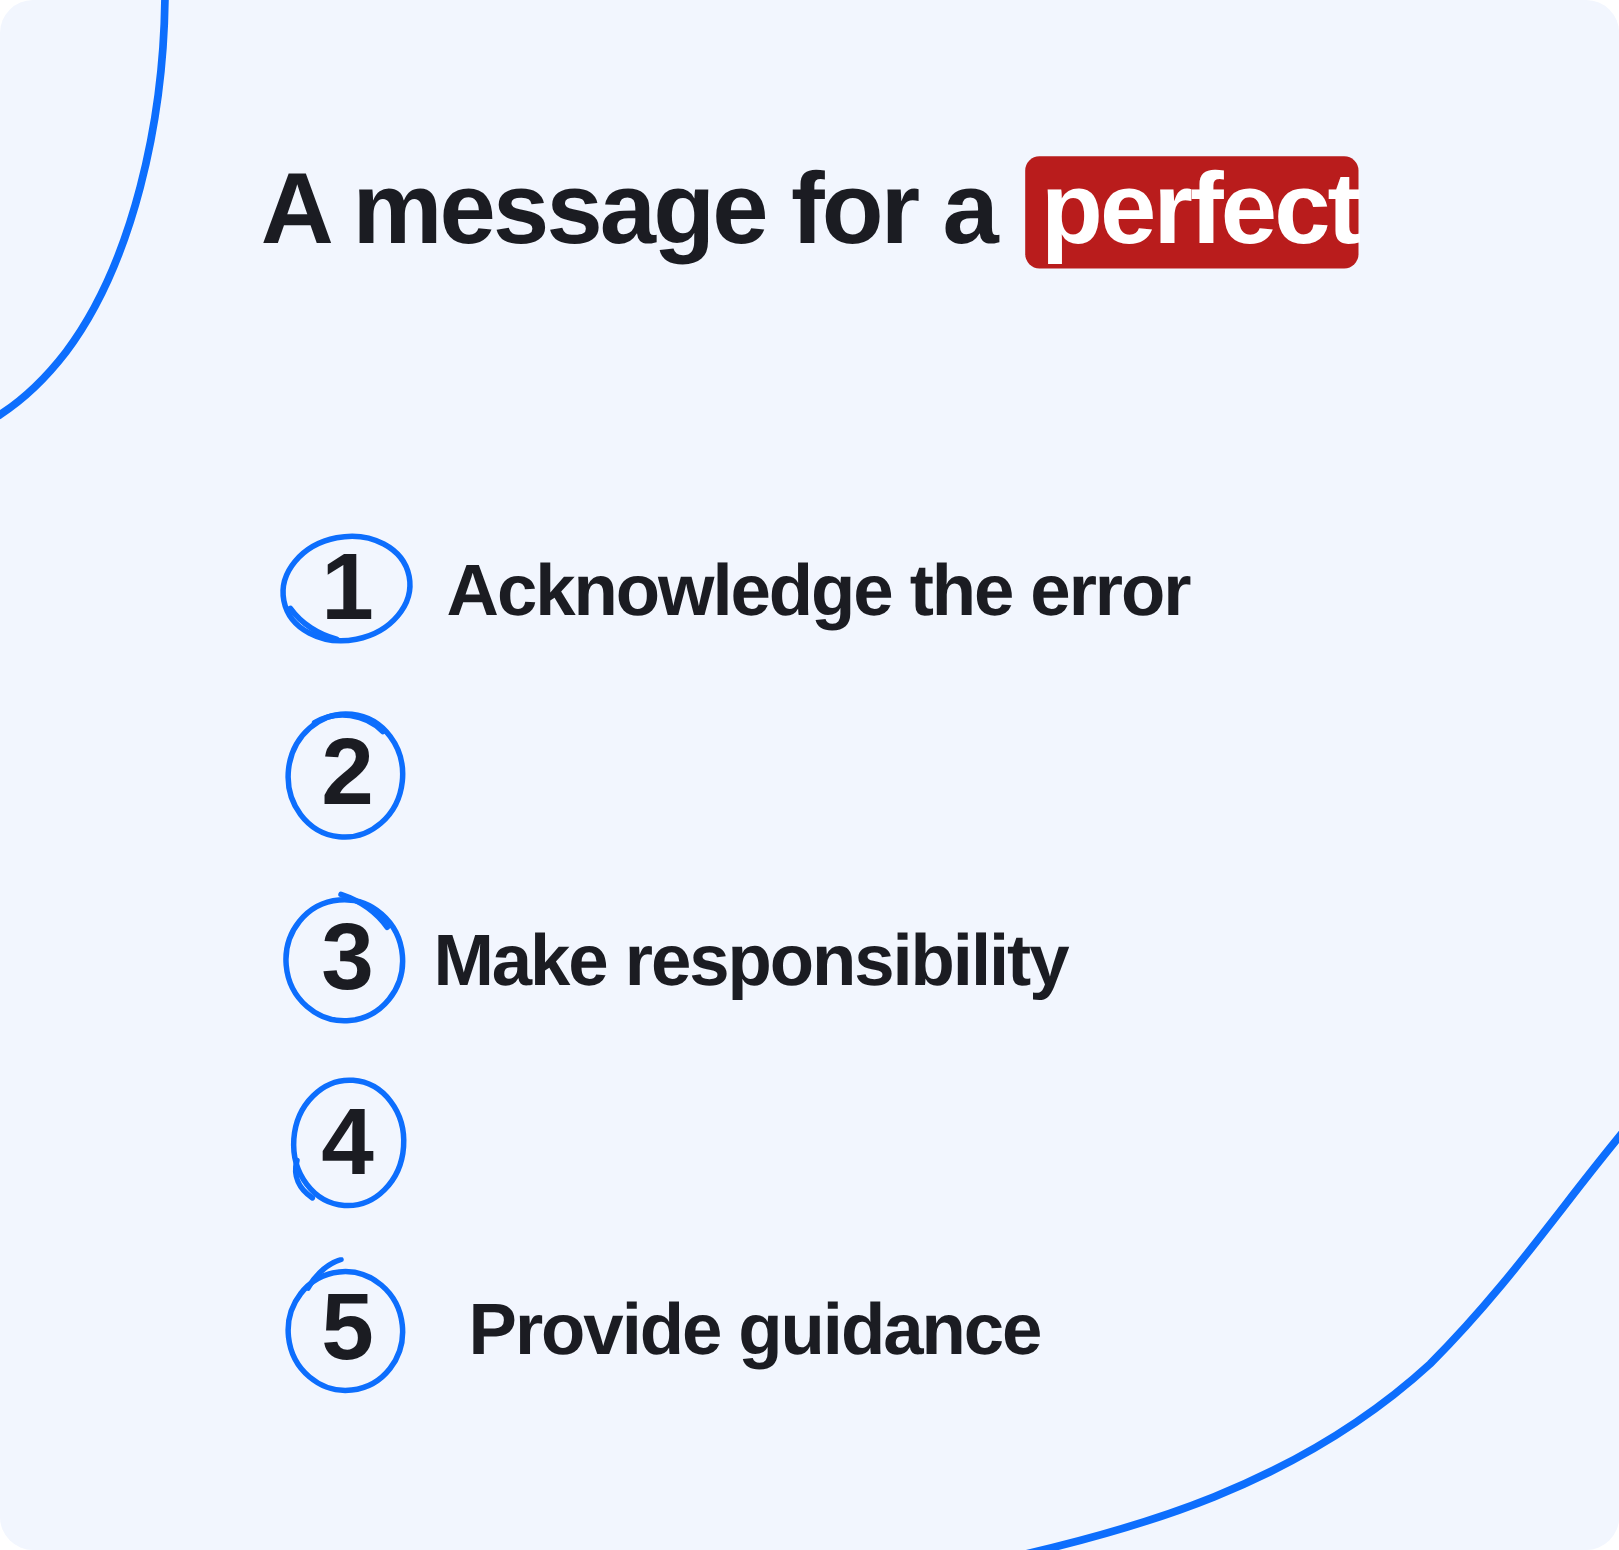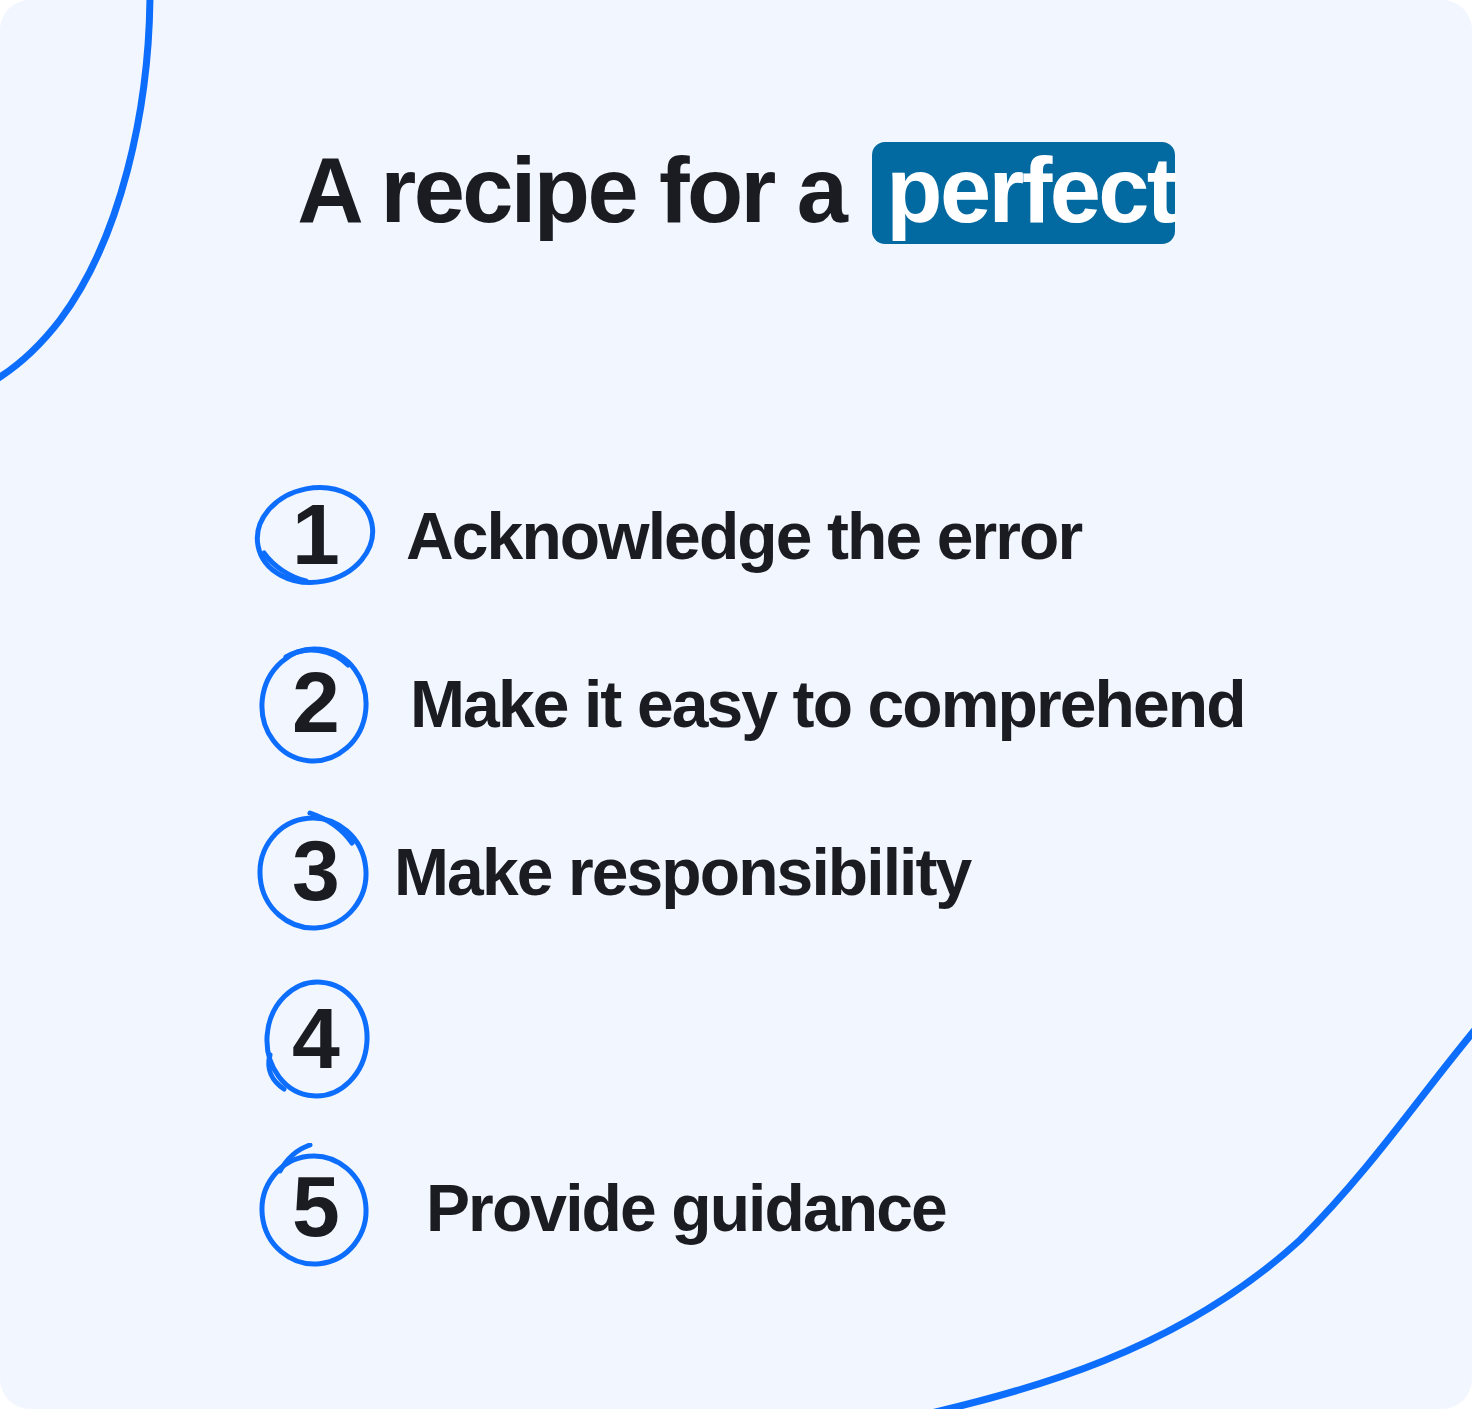--- a/index.html
+++ b/index.html
@@ -48,21 +48,21 @@
     font-weight: 700;
     letter-spacing: -2.6px;
     color: #1b1c22;
     white-space: nowrap;
   }
   .title-line.line2 {
     margin-top: 0px;
   }
   .hl {
     display: inline-block;
-    background: #0369a1;
+    background: #b91c1c;
     color: #ffffff;
     border-radius: 13px;
     padding: 4px 0 10px 14px;
     margin-left: 4px;
     line-height: 88px;
     vertical-align: baseline;
     text-align: center;
   }
 
   
@@ -121,21 +121,21 @@
 <body>
 
 <div class="card">
 
   <svg class="decor-svg" viewBox="0 0 1472 1409" fill="none">
     <path d="M150 -10 C 150 110, 120 240, 60 320 C 20 372, -20 392, -60 404" stroke="#0d6efd" stroke-width="7" fill="none" stroke-linecap="round"></path>
     <path d="M1500 1000 C 1430 1080, 1380 1160, 1300 1240 C 1180 1350, 1030 1392, 900 1420" stroke="#0d6efd" stroke-width="7" fill="none" stroke-linecap="round"></path>
   </svg>
 
   <div class="title-block">
-    <span class="title-line"><span>A recipe for a </span><span class="hl">perfect</span></span>
+    <span class="title-line"><span>A message for a </span><span class="hl">perfect</span></span>
   </div>
 
   <div class="list">
 
     <div class="list-item" data-idx="0">
       <div class="marker">
         <svg viewBox="0 0 130 130" fill="none">
           <ellipse cx="65" cy="64" rx="58" ry="47" stroke="#0d6efd" stroke-width="5" fill="none" transform="rotate(-11 65 64)"></ellipse>
           <path d="M14 82 C 24 96, 40 106, 56 110" stroke="#0d6efd" stroke-width="5" fill="none" stroke-linecap="round"></path>
         </svg>
@@ -145,21 +145,20 @@
     </div>
 
     <div class="list-item" data-idx="1">
       <div class="marker">
         <svg viewBox="0 0 130 130" fill="none">
           <ellipse cx="64" cy="66" rx="52" ry="56" stroke="#0d6efd" stroke-width="5" fill="none" transform="rotate(6 64 66)"></ellipse>
           <path d="M36 18 C 56 6, 82 10, 98 26" stroke="#0d6efd" stroke-width="5" fill="none" stroke-linecap="round"></path>
         </svg>
         <span class="marker-num">2</span>
       </div>
-      <div class="item-label">Make it easy to comprehend</div>
     </div>
 
     <div class="list-item" data-idx="2">
       <div class="marker">
         <svg viewBox="0 0 130 130" fill="none">
           <ellipse cx="63" cy="66" rx="53" ry="55" stroke="#0d6efd" stroke-width="5" fill="none" transform="rotate(-5 63 66)"></ellipse>
           <path d="M60 6 C 78 12, 92 22, 102 36" stroke="#0d6efd" stroke-width="5" fill="none" stroke-linecap="round"></path>
         </svg>
         <span class="marker-num">3</span>
       </div>

